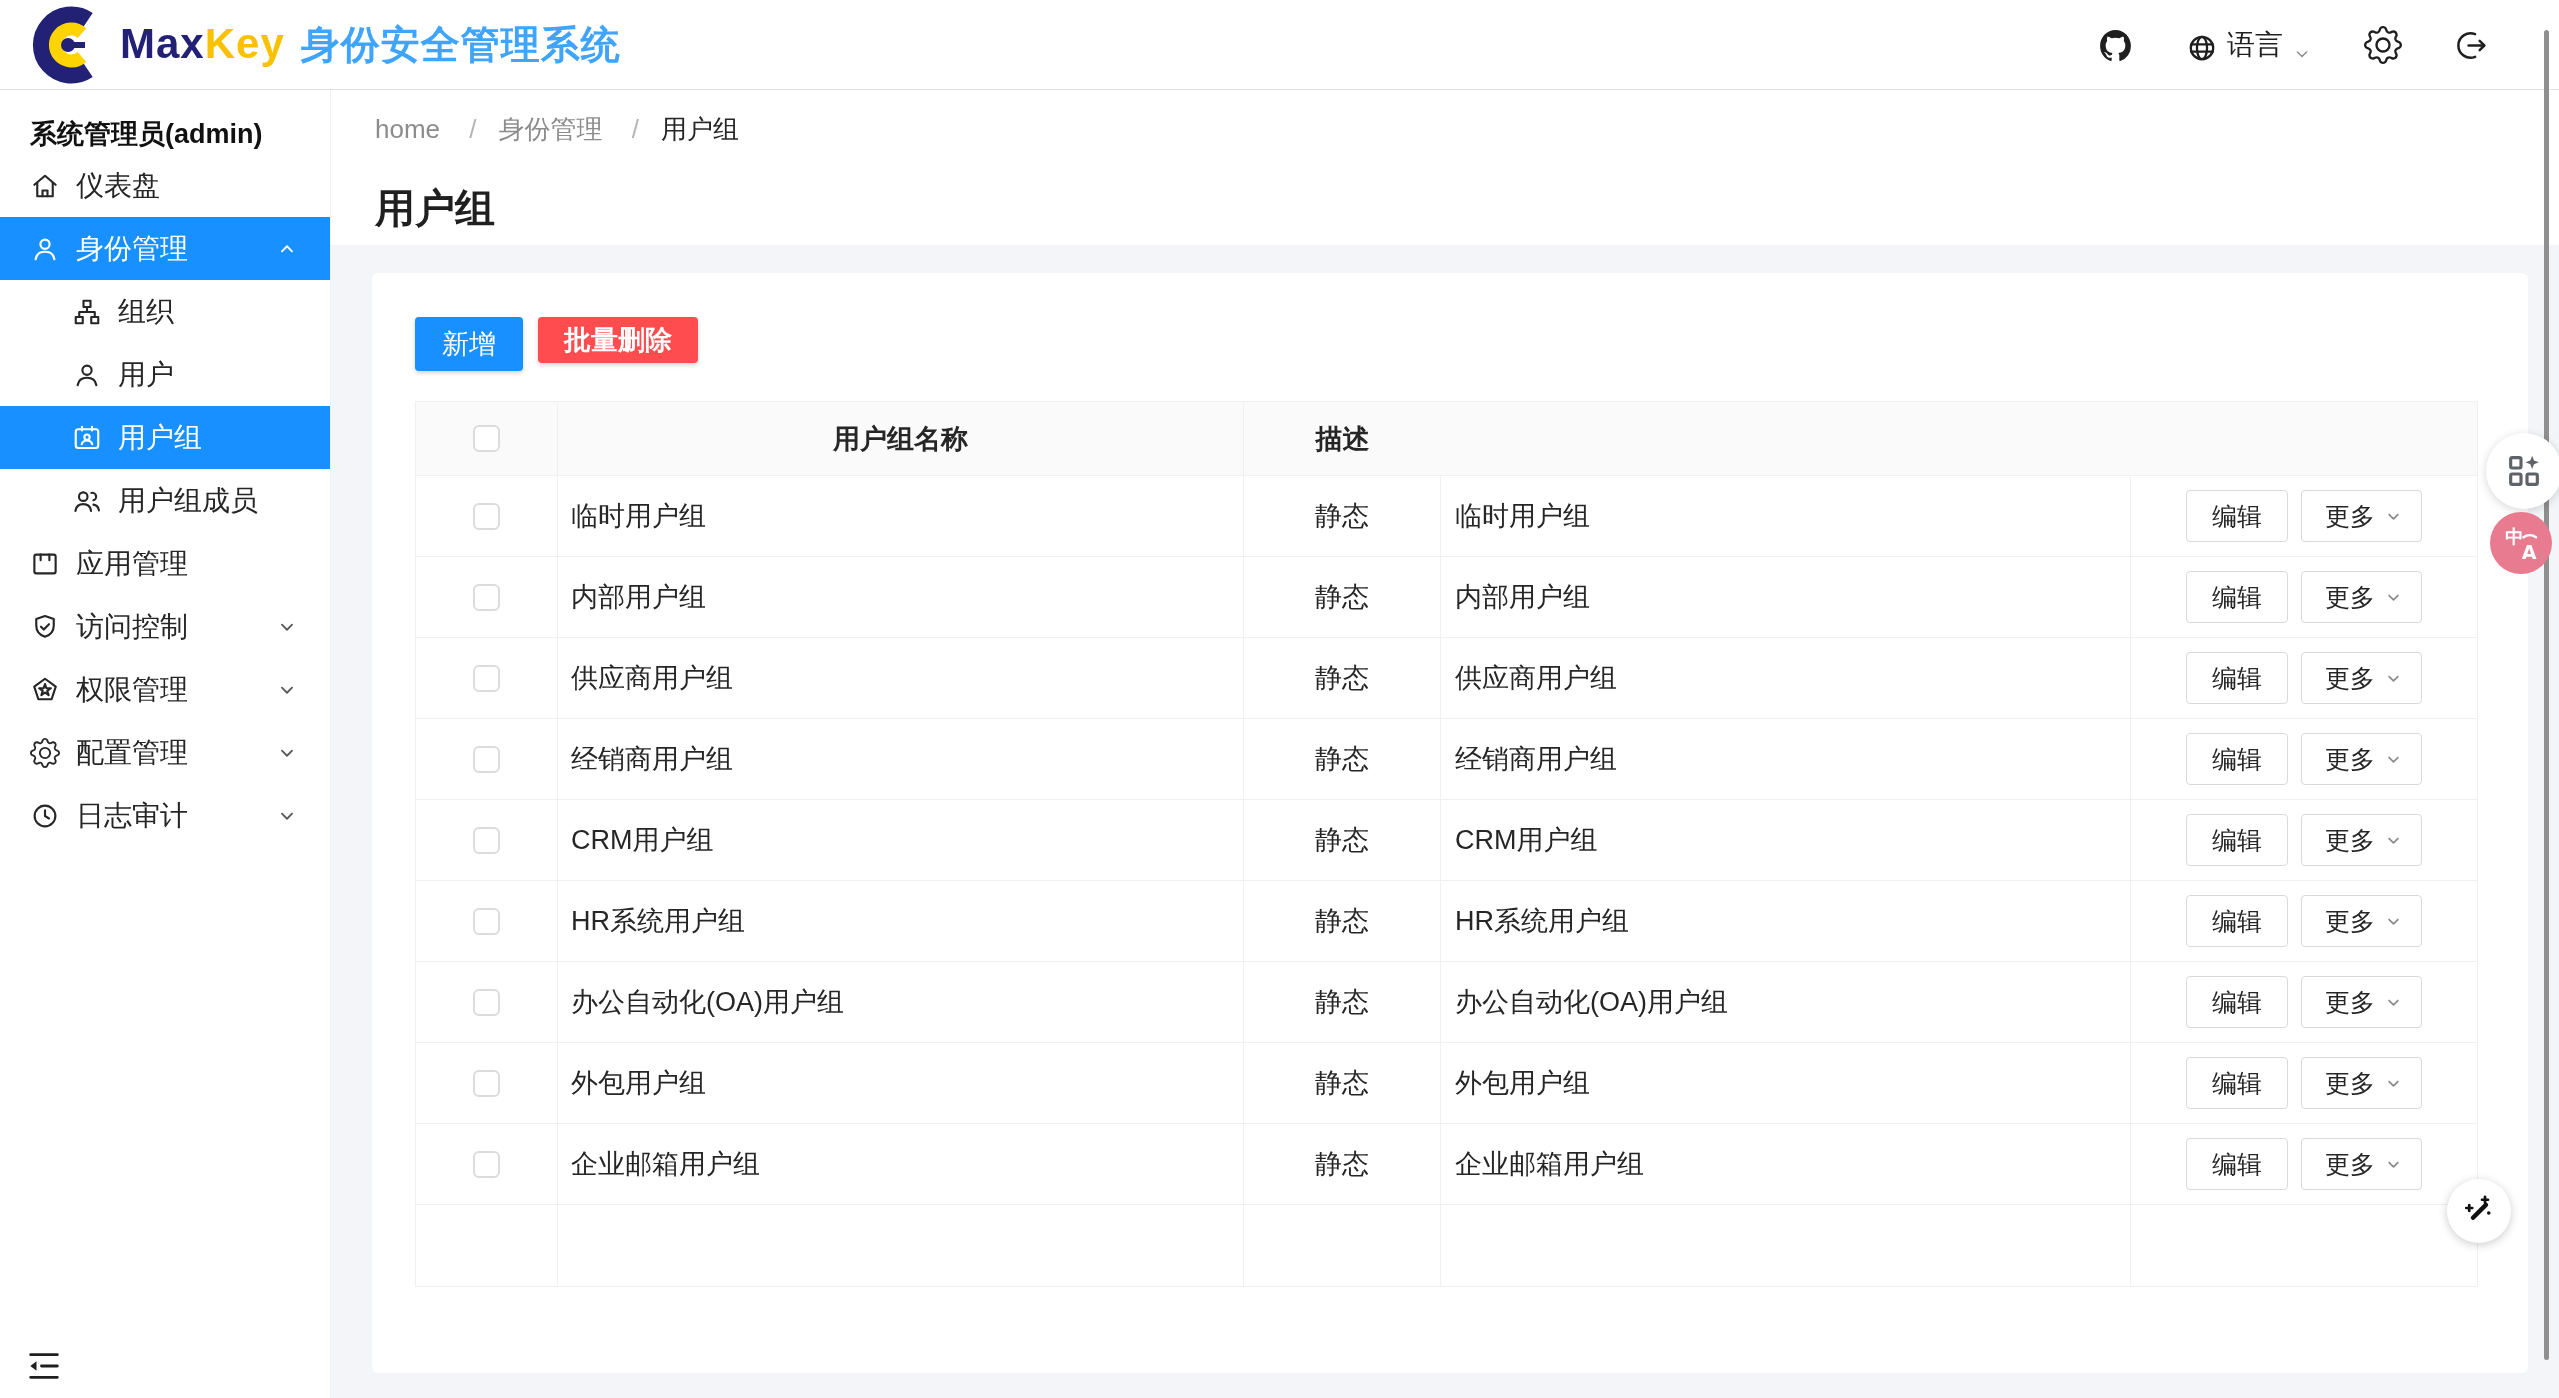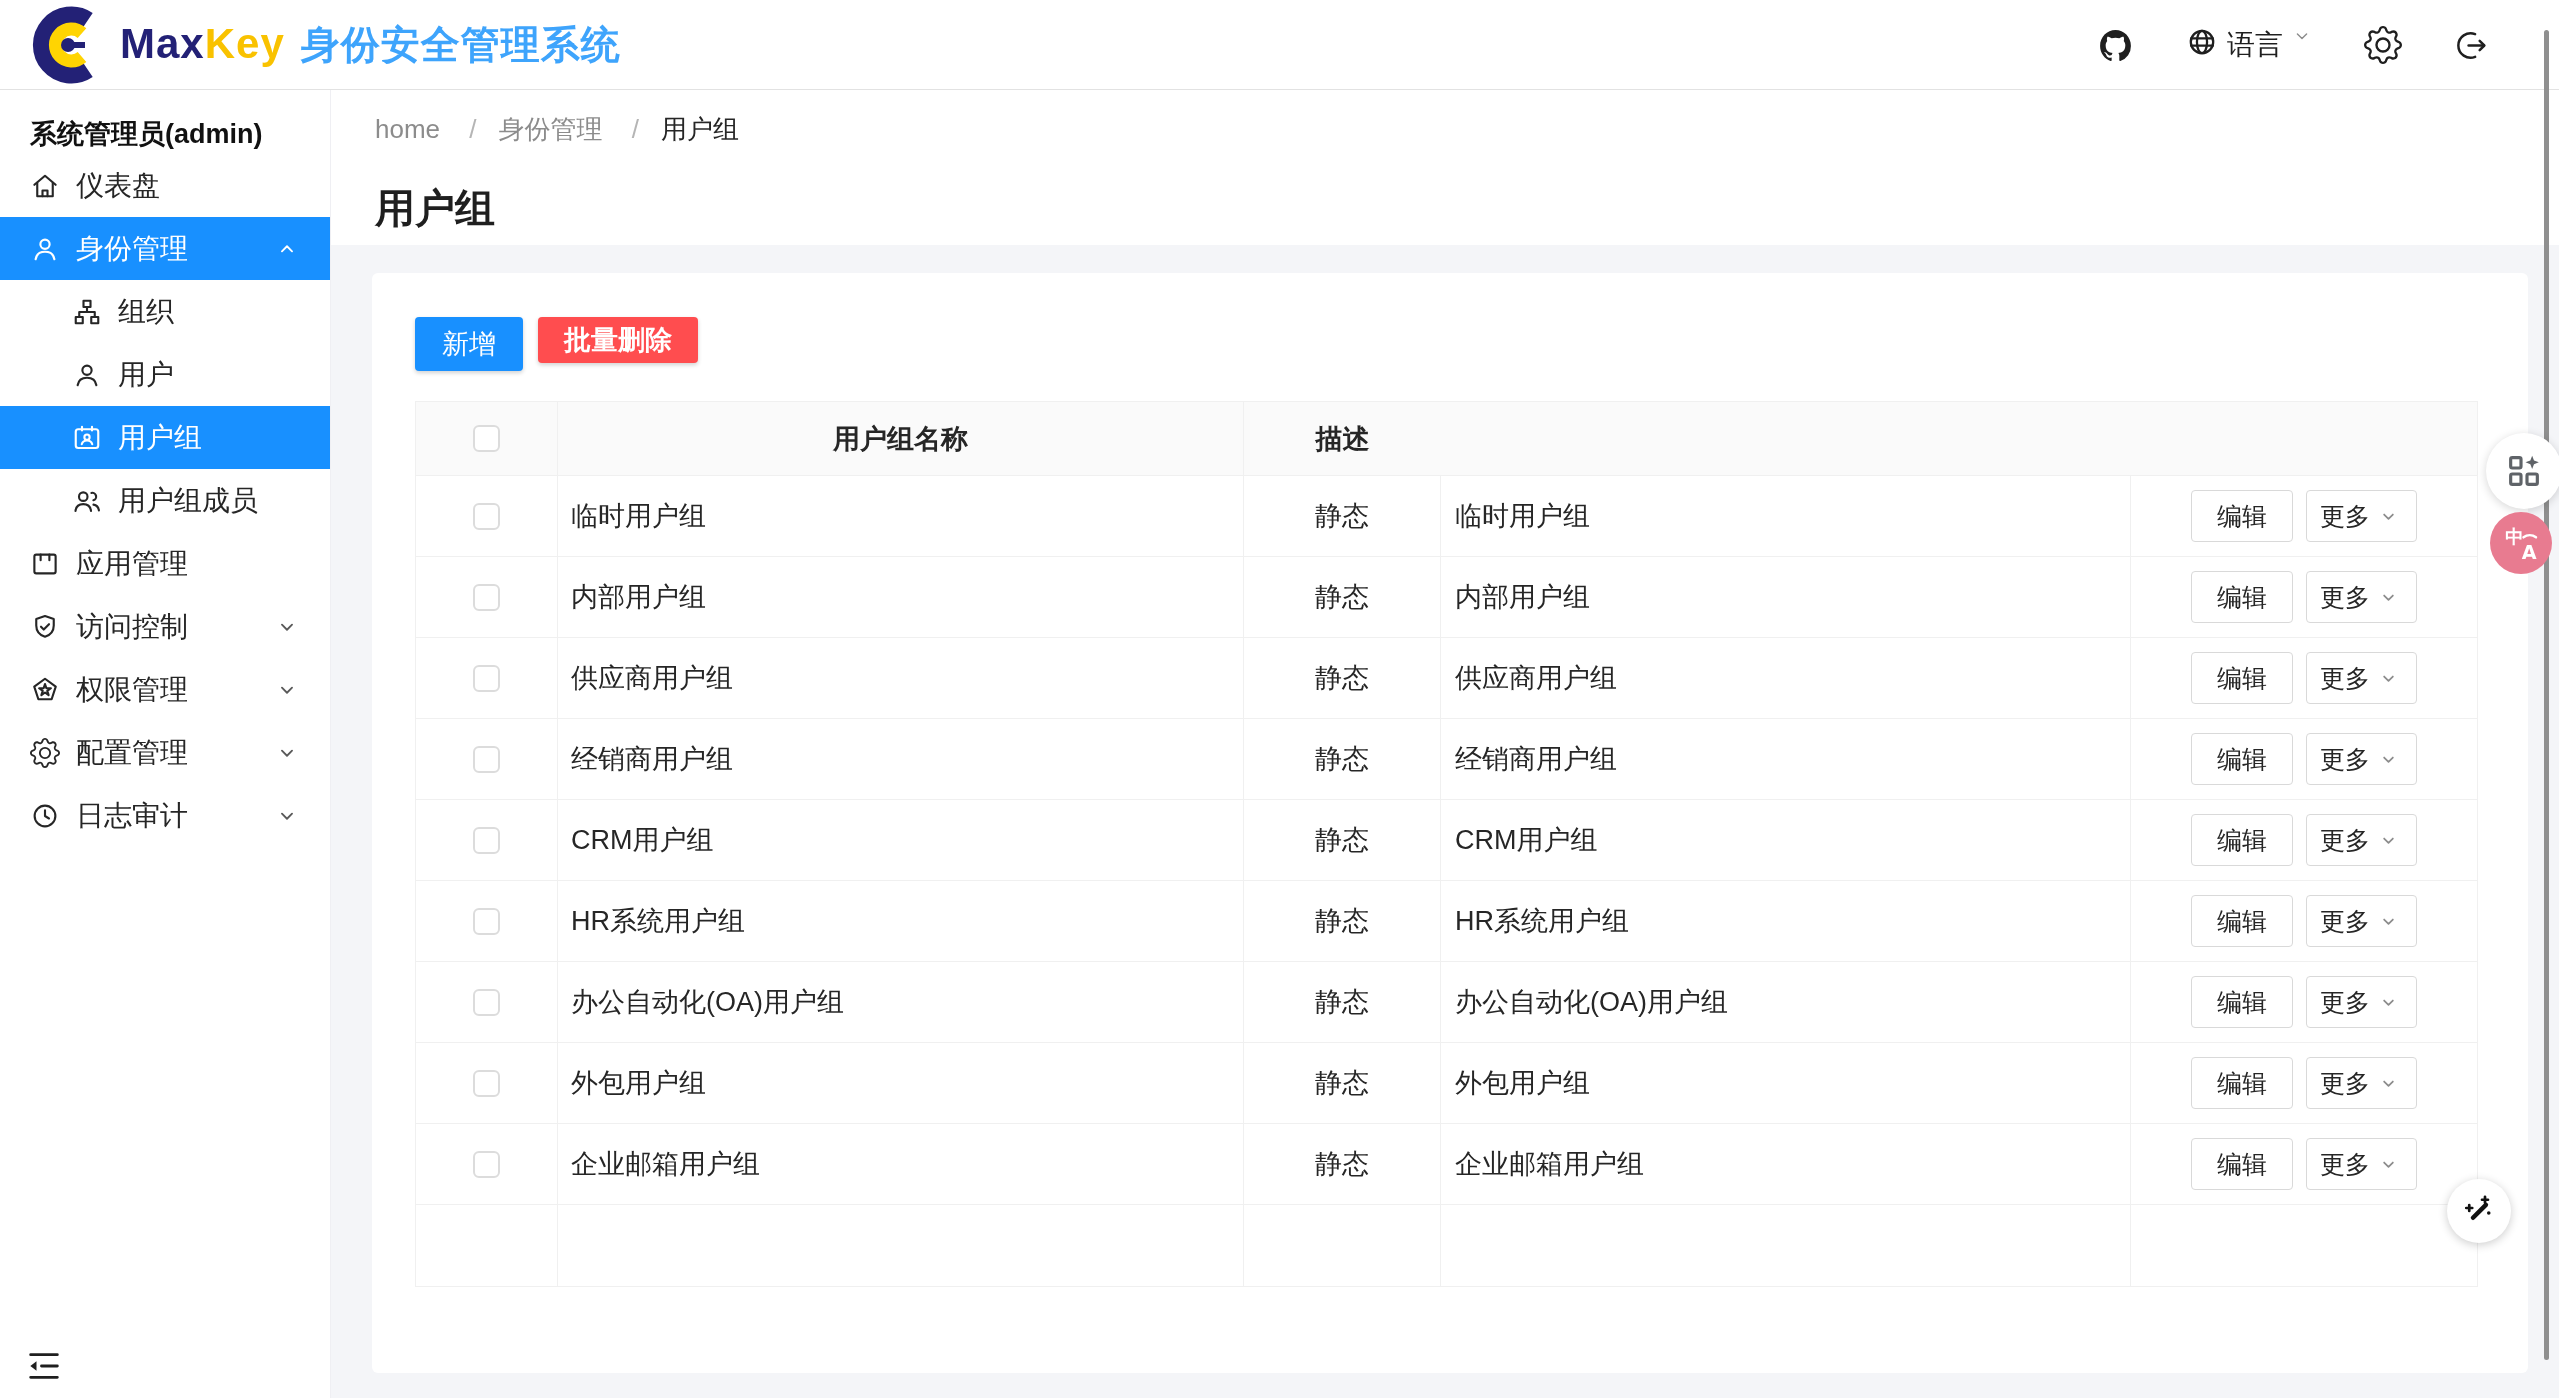--- a/index.html
+++ b/index.html
@@ -14,21 +14,21 @@
   .brand-text { margin-left:14px; font-size:42px; font-weight:bold; letter-spacing:1px; display:flex; align-items:baseline; }
   .brand-max { color:#232176; }
   .brand-key { color:#f9c200; }
   .brand-sub { color:#3ea4fc; font-size:39px; margin-left:16px; font-weight:bold; }
   .header-actions { position:absolute; right:70px; top:0; height:90px; display:flex; align-items:center; gap:52px; }
   .hicon { display:inline-flex; color:#1f1f1f; cursor:pointer; }
   .hicon svg { width:100%; height:100%; }
   .icon-github { width:37px; height:37px; }
   .icon-gear-top { width:38px; height:38px; }
   .icon-logout { width:35px; height:35px; }
-  .lang-ctl { display:flex; align-items:flex-start; gap:9px; cursor:pointer; }
+  .lang-ctl { display:flex; align-items:flex-end; gap:9px; cursor:pointer; }
   .icon-globe { width:32px; height:32px; }
   .lang-label { font-size:28px; color:#1f1f1f; }
   .lang-chev { width:20px; height:20px; color:#8c8c8c; display:inline-flex; }
 
   
   .sidebar { position:absolute; left:0; top:90px; width:331px; bottom:0; background:#fff;
     border-right:1px solid #efeff3; z-index:4; }
   .sidebar-user { padding:26px 0 0 30px; height:64px; font-size:27px; font-weight:bold; color:#111; }
   .nav-item { height:63px; display:flex; align-items:center; padding-left:30px; font-size:28px;
     color:#262626; position:relative; cursor:pointer; }
@@ -82,21 +82,21 @@
   .td-name { padding-left:13px; }
   .td-type { justify-content:center; }
   .td-desc { padding-left:14px; }
   .td-ops { justify-content:center; gap:13px; }
   .partial-row { border-bottom:none; }
 
   .checkbox { width:27px; height:27px; border:2px solid #dcdcdc; border-radius:6px; background:#fff;
     display:inline-block; cursor:pointer; }
   .btn-ghost { background:#fff; border:1px solid #d9d9d9; border-radius:4px; height:52px;
     font-size:25px; color:#262626; padding:0 25px; }
-  .btn-ghost.more { padding:0 18px 0 13px; gap:9px; }
+  .btn-ghost.more { padding:0 18px 0 23px; gap:9px; }
   .mini-chev { width:19px; height:19px; color:#8c8c8c; display:inline-flex; }
   .mini-chev svg { width:100%; height:100%; }
 
   
   .scroll-thumb { position:absolute; left:2544px; top:30px; width:5px; height:1330px;
     background:#8f8f8f; border-radius:3px; z-index:8; }
   .fab { position:absolute; border-radius:50%; display:flex; align-items:center; justify-content:center; z-index:9; cursor:pointer; }
   .fab svg { display:block; }
   .fab-apps { left:2486px; top:433px; width:76px; height:76px; background:#fff;
     box-shadow:0 2px 10px rgba(0,0,0,.16); color:#5f6368; }

